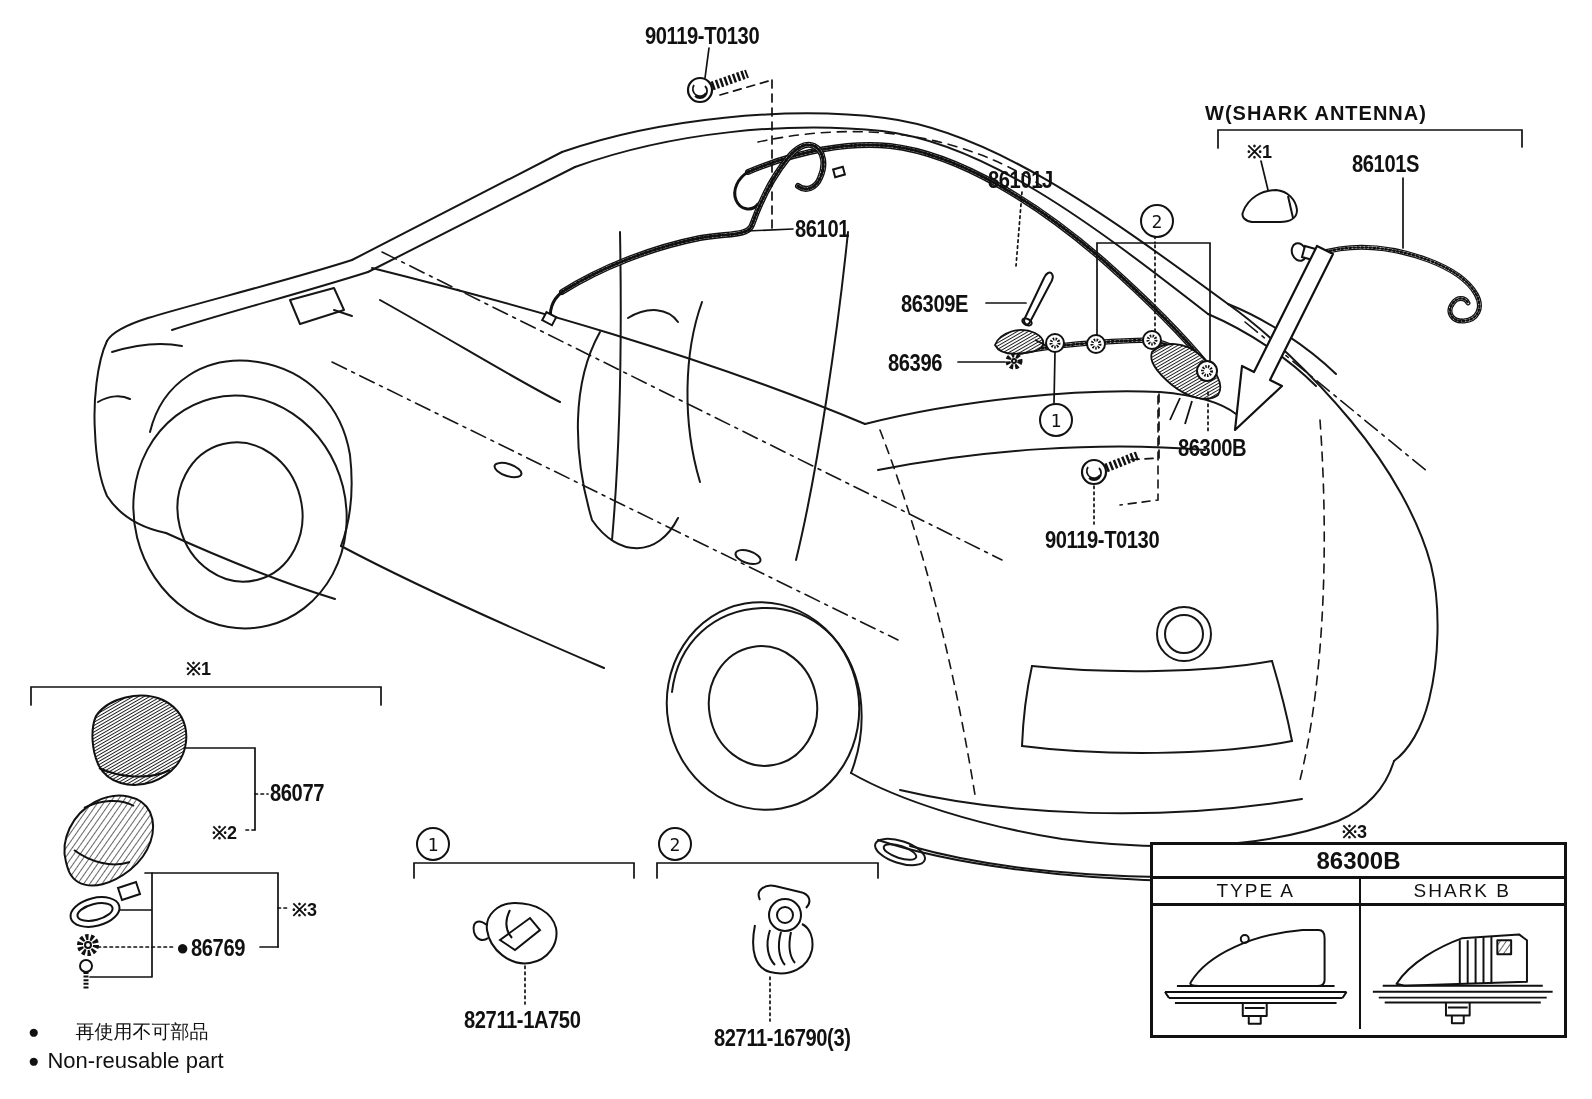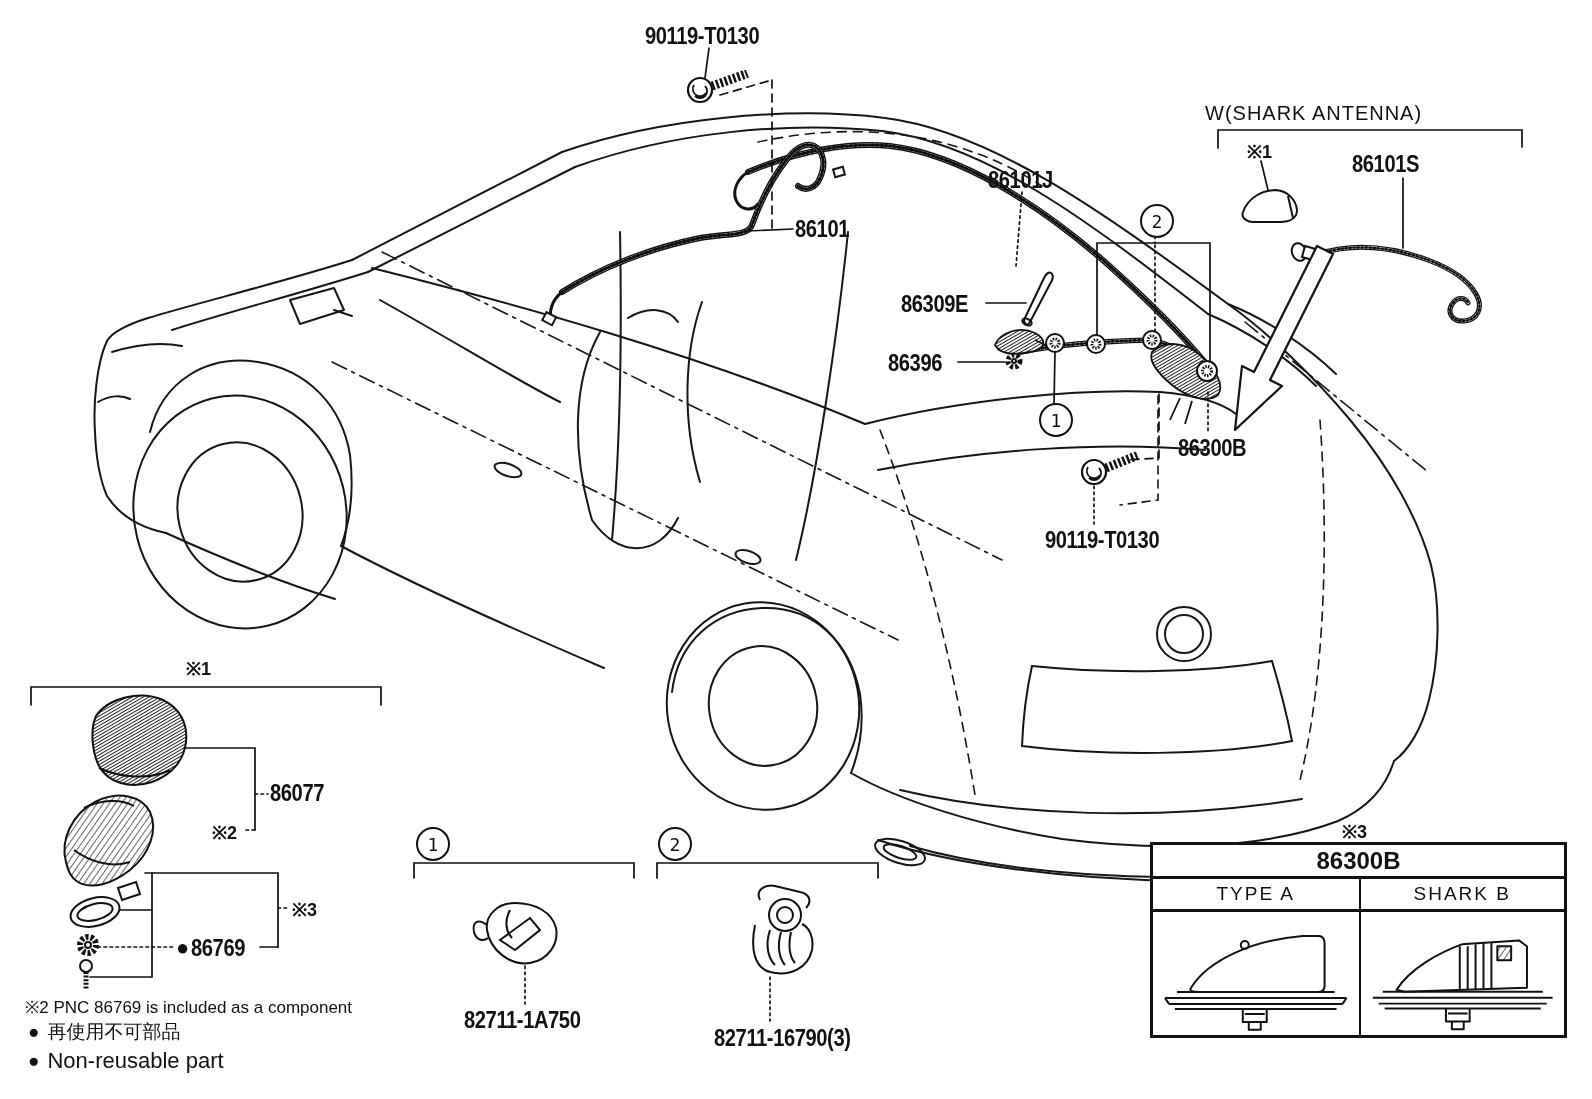--- a/index.html
+++ b/index.html
@@ -3,33 +3,33 @@
 <meta charset="utf-8">
 <style>
   html,body{margin:0;padding:0;background:#fff;}
   #stage{position:relative;width:1592px;height:1099px;background:#fff;overflow:hidden;
          font-family:"Liberation Sans",sans-serif;color:#111;}
   #art{position:absolute;left:0;top:0;}
   .lbl{position:absolute;white-space:nowrap;color:#111;}
   .pn{font-family:"Liberation Sans",sans-serif;font-weight:700;font-size:24px;
       letter-spacing:-0.5px;transform:scaleX(0.84);transform-origin:0 0;}
   .ref{font-weight:700;font-size:18px;letter-spacing:0;}
-  .hdr{font-weight:400;font-size:20px;letter-spacing:1px;}
+  .hdr{font-weight:700;font-size:20px;letter-spacing:1px;}
   .note{font-weight:400;font-size:17px;}
-  .note-jp{font-weight:400;font-size:19px;font-family:"Liberation Sans",sans-serif,sans-serif;}
+  .note-jp{font-weight:400;font-size:19px;font-family:"Liberation Sans",sans-serif,sans-serif;margin-left:28px;}
   .bullet{font-size:19px;margin-right:8px;}
   .marker{position:absolute;width:30px;height:30px;border:2.5px solid #111;border-radius:50%;
           display:flex;align-items:center;justify-content:center;background:#fff;
           font-family:"DejaVu Sans Mono",monospace;font-size:18px;font-weight:400;}
   .ptable{position:absolute;left:1150px;top:842px;width:417px;height:196px;
           border:3px solid #111;box-sizing:border-box;background:#fff;}
   .ptable .thead{height:34px;border-bottom:3px solid #111;display:flex;align-items:center;
           justify-content:center;font-weight:700;font-size:24px;box-sizing:border-box;}
   .ptable .trow{display:flex;box-sizing:border-box;}
-  .ptable .sub{height:33px;border-bottom:3px solid #111;}
+  .ptable .sub{height:27px;border-bottom:3px solid #111;}
   .ptable .cell{width:50%;display:flex;align-items:center;justify-content:center;
           box-sizing:border-box;font-weight:400;font-size:19px;letter-spacing:2px;}
   .ptable .cell.rt{border-left:2.5px solid #111;}
   .ptable .body{height:123px;}
   .ptable .dcell{width:50%;box-sizing:border-box;}
   .ptable .dcell.rt{border-left:2.5px solid #111;}
   .footer-code{font-weight:400;font-size:22px;letter-spacing:2px;}
 </style>
 </head>
 <body>
@@ -278,21 +278,20 @@
 <div class="lbl ref" style="left:186px;top:656px">※1</div>
 <div class="lbl pn" style="left:270px;top:779px">86077</div>
 <div class="lbl ref" style="left:212px;top:820px">※2</div>
 <div class="lbl ref" style="left:292px;top:897px">※3</div>
 
 <div class="lbl" style="left:176px;top:934px;display:flex;align-items:center">
   <span class="bullet" style="margin-right:2px;font-size:22px">●</span>
   <span class="pn">86769</span>
 </div>
 
-<div class="lbl note" style="left:25px;top:995px">※2 PNC 86769 is included as a component</div>
 <div class="lbl" style="left:28px;top:1019px;display:flex;align-items:center">
   <span class="bullet">●</span>
   <span class="note-jp">再使用不可部品</span>
 </div>
 <div class="lbl" style="left:28px;top:1048px;display:flex;align-items:center">
   <span class="bullet">●</span>
   <span class="note" style="font-size:22px">Non-reusable part</span>
 </div>
 
 <div class="marker" style="left:416px;top:827px">

